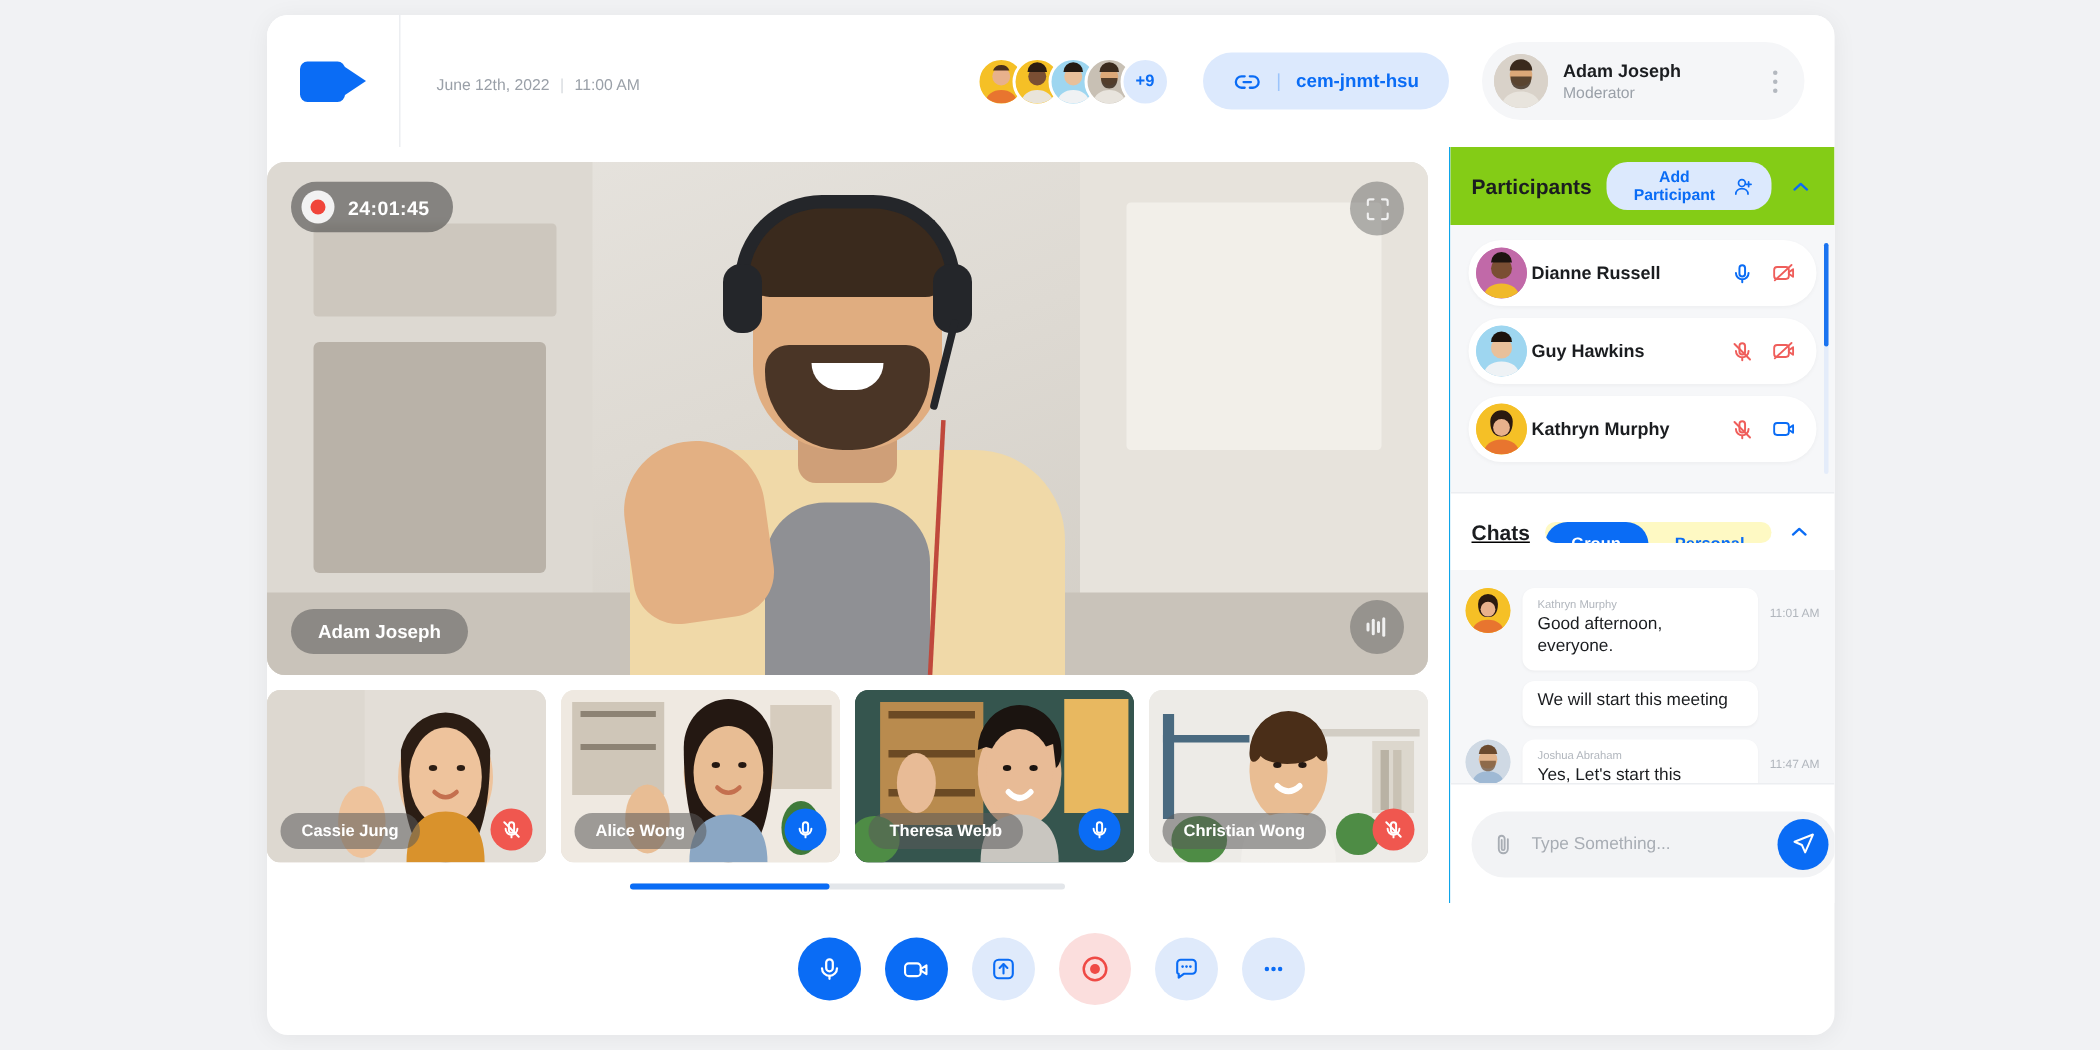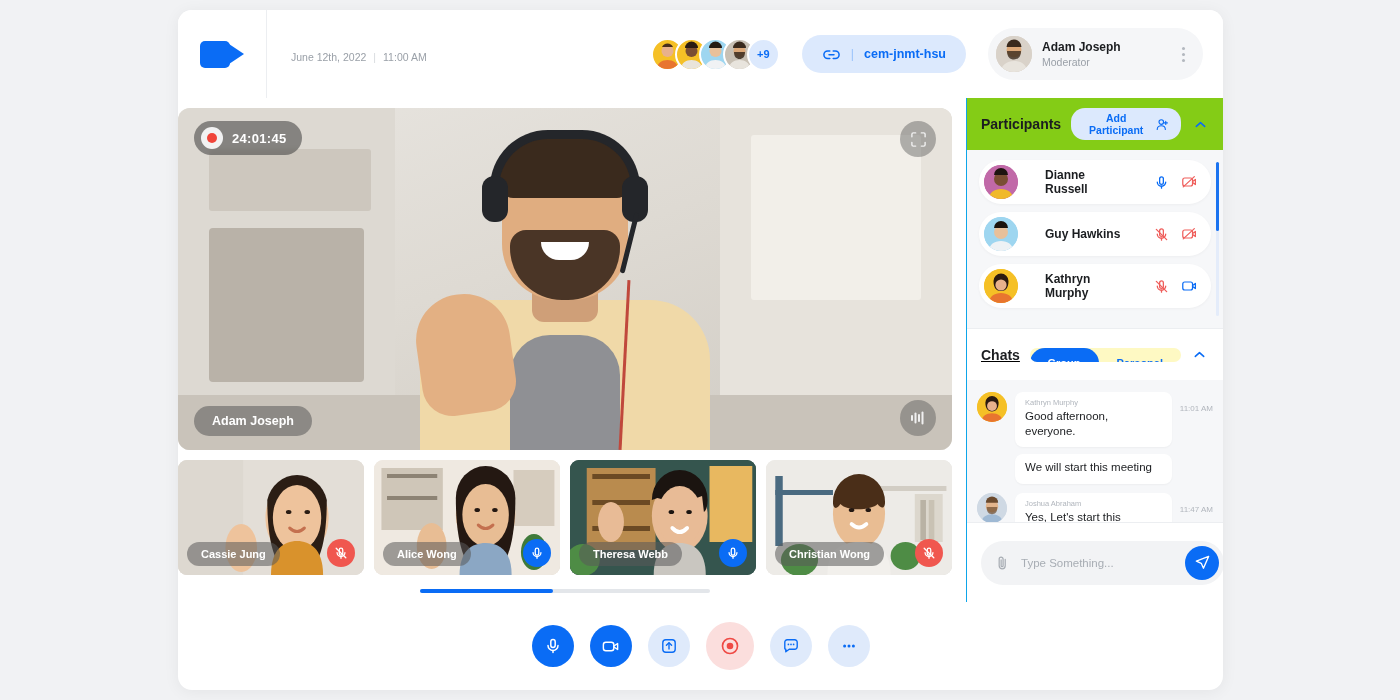--- a/index.html
+++ b/index.html
@@ -250,21 +250,21 @@
   }
   .chev { width: 20px; height: 20px; display: flex; align-items: center; justify-content: center; cursor: pointer;}
 
   .participants-body {
     background: #f6f7f9; padding: 10px 12px 12px 12px;
     position: relative; flex: 0 0 auto;
   }
   .p-row {
     height: 44px; background: #fff; border-radius: 22px;
     display: flex; align-items: center; padding: 0 14px 0 5px;
-    gap: 27px; margin-bottom: 8px;
+    gap: 3px; margin-bottom: 8px;
     box-shadow: 0 1px 3px rgba(0,0,0,0.04);
   }
   .p-row:last-child { margin-bottom: 0; }
   .p-av { width: 34px; height: 34px; border-radius: 50%; flex: 0 0 34px; overflow:hidden; position:relative;}
   .p-name { font-size: 12px; color: #1b1d20; font-weight: bold; }
   .p-icons { margin-left: auto; display: flex; align-items: center; gap: 12px; }
 
   .v-scroll {
     position: absolute; right: 4px; top: 12px; bottom: 12px;
     width: 3px; background: #e4ecfa; border-radius: 2px;

